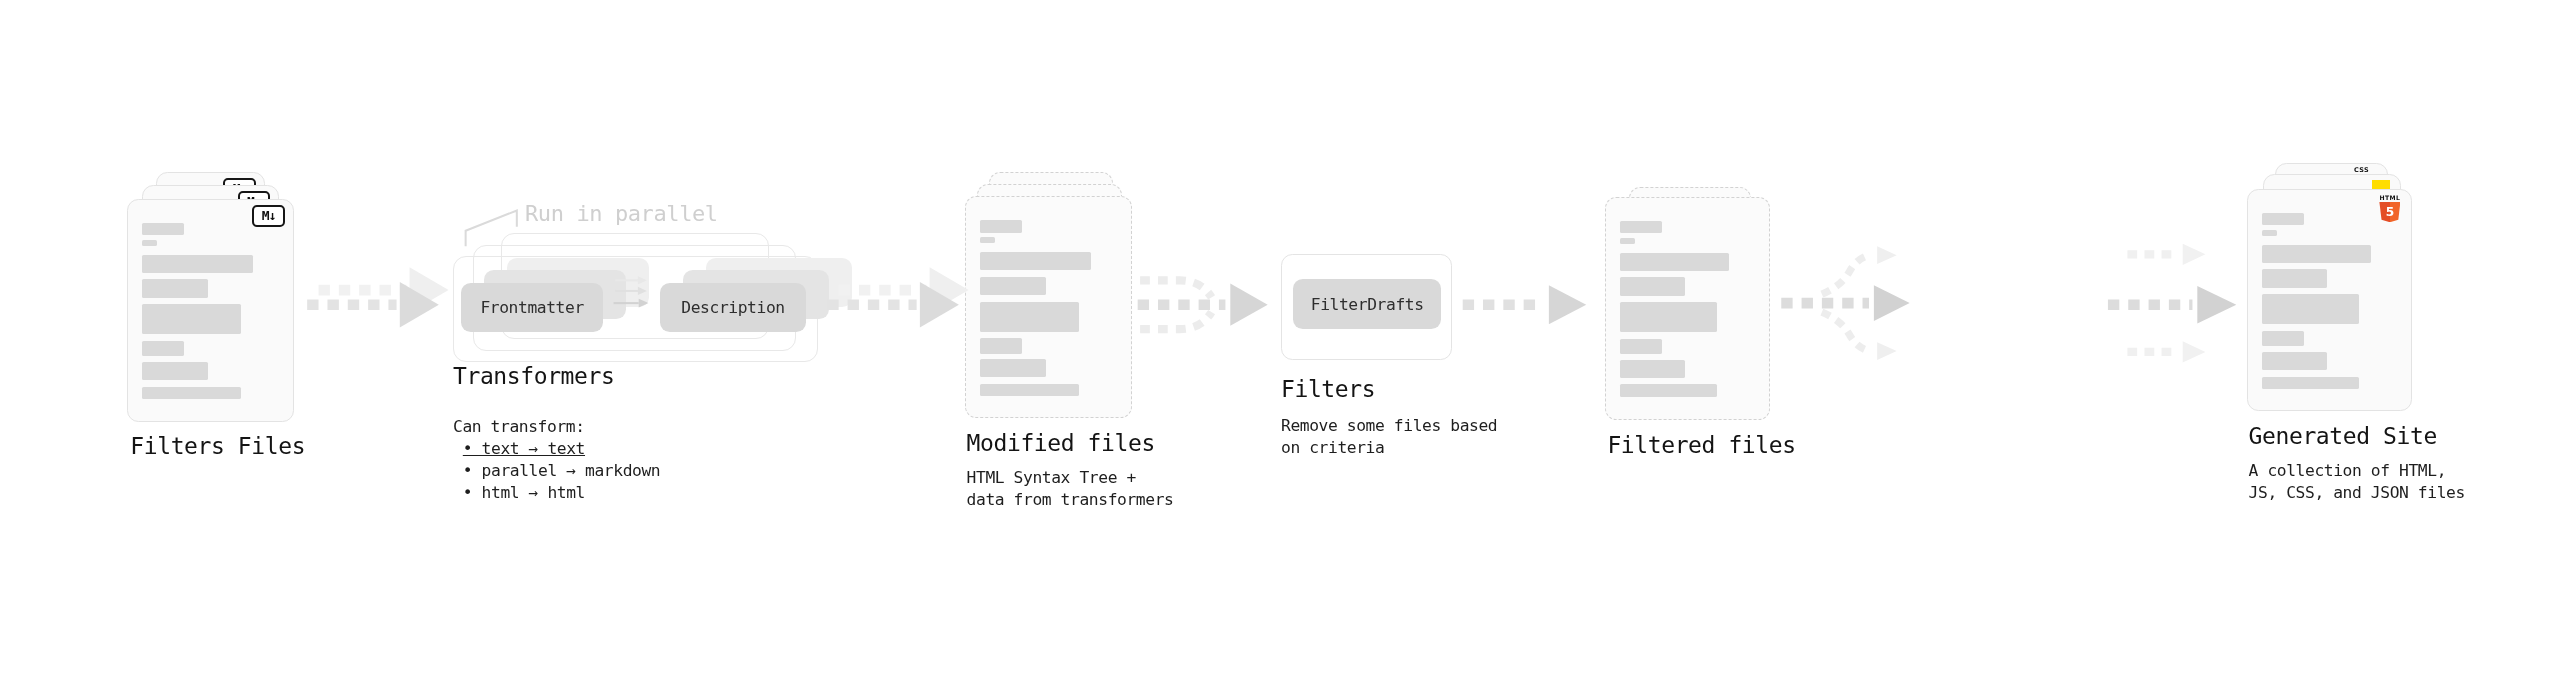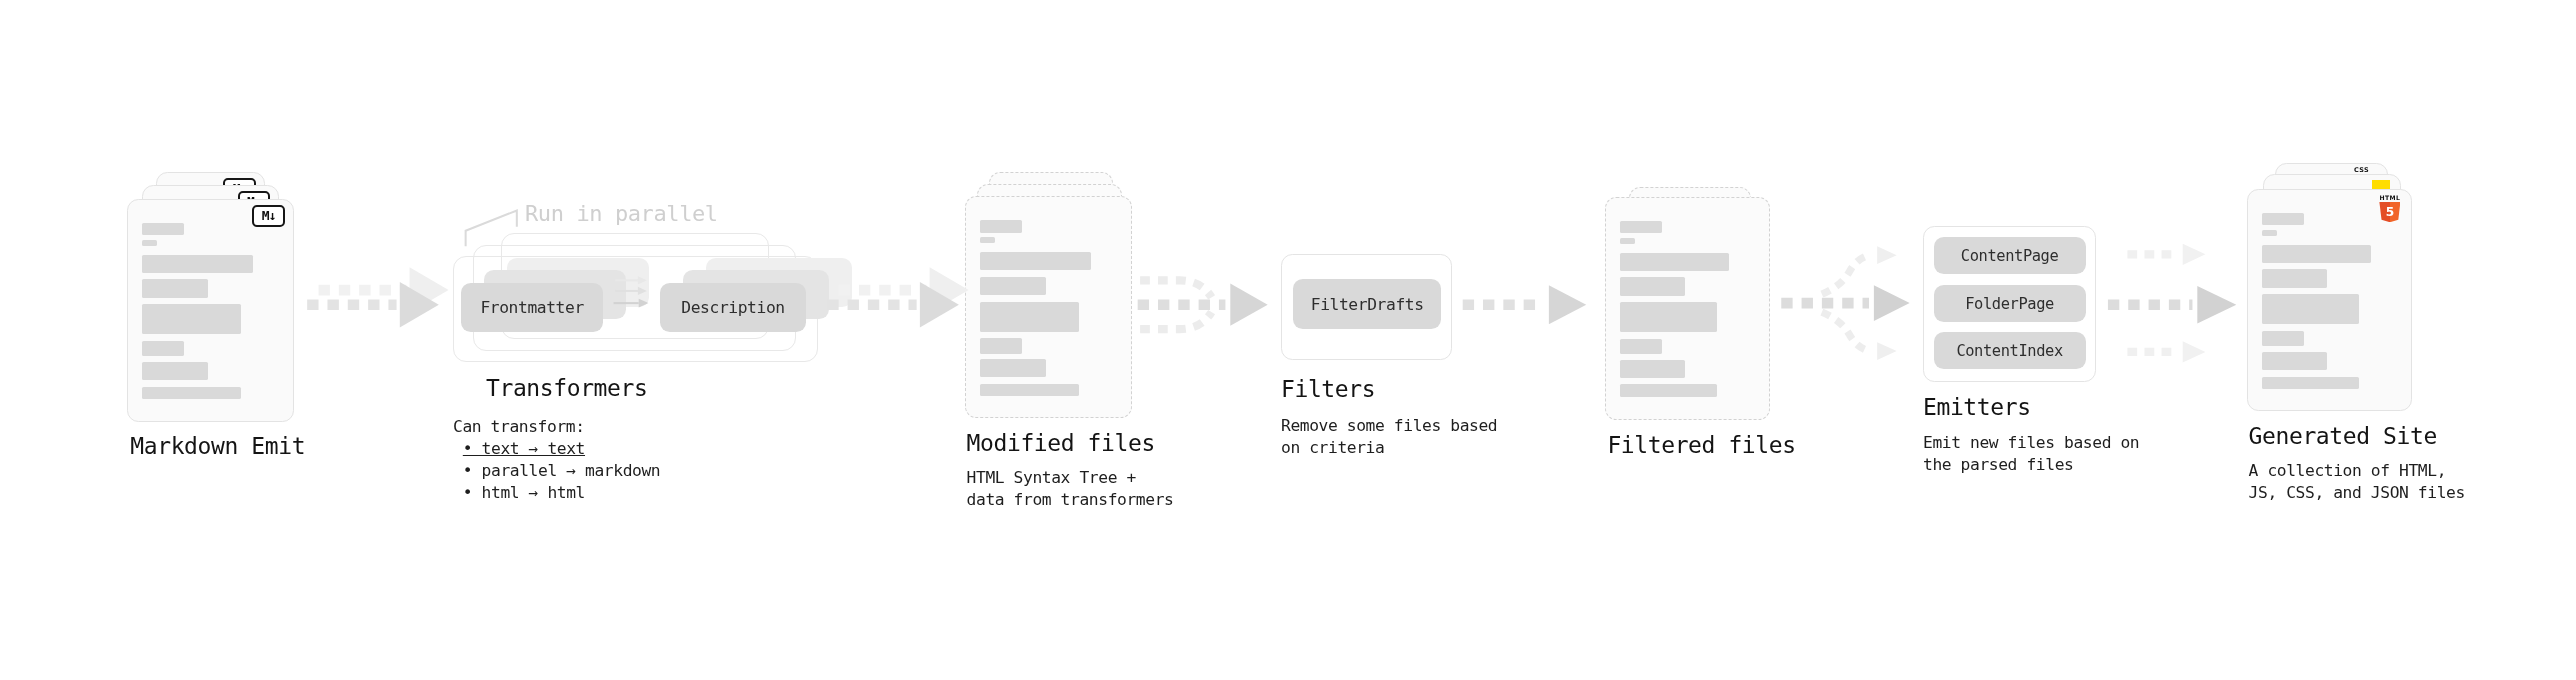--- a/index.html
+++ b/index.html
@@ -65,37 +65,37 @@
             <div class="bar" style="width: 11%; height: 5.7px; margin-bottom: 9px;"></div>
             <div class="bar" style="width: 81%; height: 18px; margin-bottom: 6.5px;"></div>
             <div class="bar" style="width: 48%; height: 18.7px; margin-bottom: 6.5px;"></div>
             <div class="bar" style="width: 72%; height: 30px; margin-bottom: 6.5px;"></div>
             <div class="bar" style="width: 31%; height: 15.4px; margin-bottom: 5.7px;"></div>
             <div class="bar" style="width: 48%; height: 18px; margin-bottom: 6.5px;"></div>
             <div class="bar" style="width: 72%; height: 12.2px; margin-bottom: 0px;"></div>
           </div>
       </div>
     </div>
-    <div class="stage-label" style="left:3.3px; top:261px;">Markdown Emit</div>
+    <div class="stage-label" style="left:3.3px; top:261px;">Filters Files</div>
   </div>
 
   <div class="stage" style="left:453px; top:177px; width:366px; height:341px;">
     <div class="callout-text" style="left:72px; top:24.4px;">Run in parallel</div>
     <div class="doc-stack" style="position:absolute; left:0; top:56px; width:365px; height:128px;">
       <div class="tbox" style="left:48px; right:49px; top:0; height:106px;"></div>
       <div class="tbox" style="left:20.3px; right:22px; top:12.2px; height:106px;"></div>
       <div class="tbox" style="left:0; right:0; top:23px; height:106px;"></div>
       <div class="pill ghost2" style="left:54px; top:25px; width:142px; height:49px;"></div>
       <div class="pill ghost1" style="left:31px; top:37px; width:142px; height:49px;"></div>
       <div class="pill" style="left:8.1px; top:50px; width:142px; height:49px;">Frontmatter</div>
       <div class="pill ghost2" style="left:253px; top:25px; width:146px; height:49px;"></div>
       <div class="pill ghost1" style="left:230px; top:37px; width:146px; height:49px;"></div>
       <div class="pill" style="left:207px; top:50px; width:146px; height:49px;">Description</div>
     </div>
-    <div class="stage-label" style="left:0; top:198px;margin-left:33px;">Transformers</div>
+    <div class="stage-label" style="left:0; top:186px;">Transformers</div>
     <div class="stage-desc" style="left:0; top:239px;">
       <div>Can transform:</div>
       <div style="padding-left:9.8px;text-decoration:underline;">• text → text</div>
       <div style="padding-left:9.8px;">• parallel → markdown</div>
       <div style="padding-left:9.8px;">• html → html</div>
     </div>
   </div>
 
   <div class="stage" style="left:1281px; top:254px; width:173px; height:228px;">
     <div class="obox" style="left:0; top:0; width:171px; height:106px;"></div>
@@ -143,31 +143,20 @@
             <div class="bar" style="width: 72%; height: 30px; margin-bottom: 6.5px;"></div>
             <div class="bar" style="width: 31%; height: 15.4px; margin-bottom: 5.7px;"></div>
             <div class="bar" style="width: 48%; height: 18px; margin-bottom: 6.5px;"></div>
             <div class="bar" style="width: 72%; height: 12.2px; margin-bottom: 0px;"></div>
           </div>
       </div>
     </div>
     <div class="stage-label" style="left:2.4px; top:245px;">Filtered files</div>
   </div>
 
-  <div class="stage" style="left:1923px; top:226px; width:173px; height:260px;">
-    <div class="obox" style="left:0; top:0; width:173px; height:156px;"></div>
-    <div class="pill" style="left:10.6px; top:11.4px; width:152px; height:37px; font-size:15.4px;">ContentPage</div>
-    <div class="pill" style="left:10.6px; top:59px; width:152px; height:37px; font-size:15.4px;">FolderPage</div>
-    <div class="pill" style="left:10.6px; top:106px; width:152px; height:37px; font-size:15.4px;">ContentIndex</div>
-    <div class="stage-label" style="left:0; top:168px;">Emitters</div>
-    <div class="stage-desc" style="left:0; top:206px;">
-      <div>Emit new files based on</div>
-      <div>the parsed files</div>
-    </div>
-  </div>
 
   <div class="stage" style="left:2247px; top:163px; width:165px; height:341px;">
     <div class="doc-stack" style="height:249px;">
       <div class="doc-card" style="left:28.4px; right:24.4px; top:0; height:222px;">
         <div class="css-badge">
           <div class="css-word">CSS</div>
           <div class="css-bar"></div>
         </div>
       </div>
       <div class="doc-card" style="left:16.3px; right:10.6px; top:10.6px; height:222px;">

